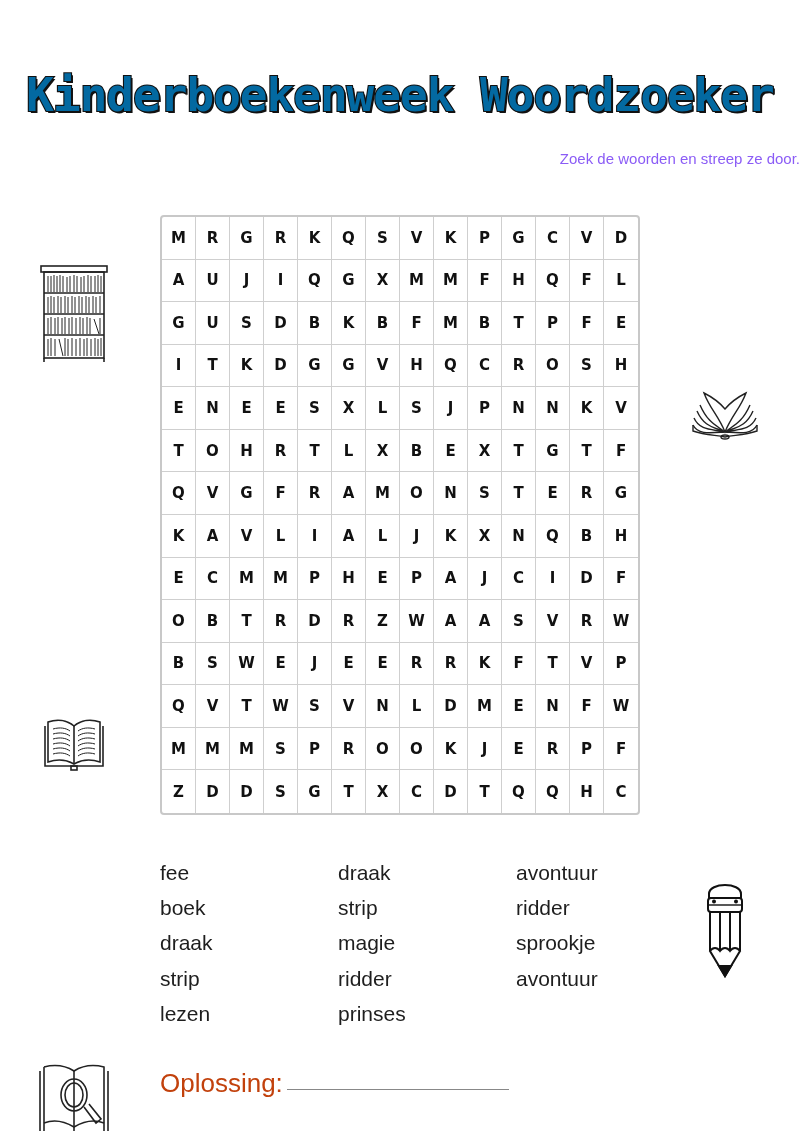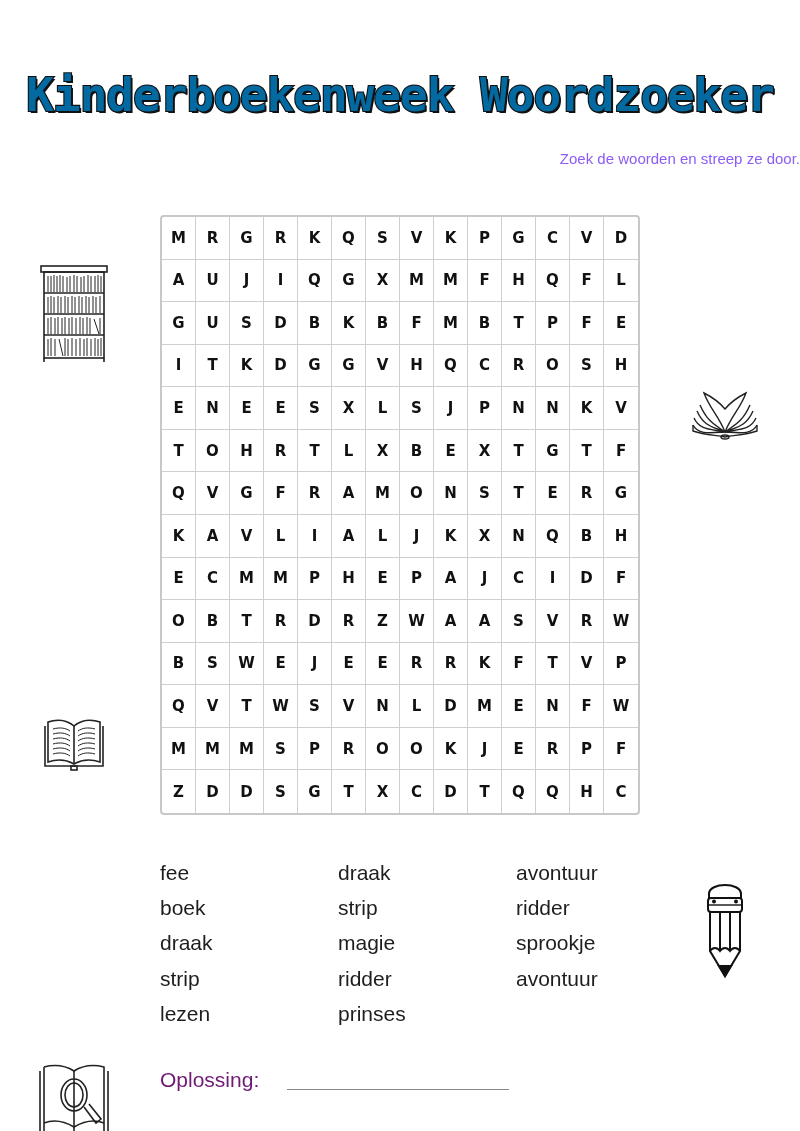--- a/index.html
+++ b/index.html
@@ -25,21 +25,21 @@
     font-family: "DejaVu Sans", sans-serif; font-weight: bold; font-size: 15px; color: #111;
   }
   .cell.lastcol { border-right: none; }
   .cell.lastrow { border-bottom: none; }
   .words {
     position: absolute; left: 160px; top: 858px; width: 440px;
     display: grid; grid-template-columns: 159px 159px 122px; gap: 19px;
   }
   .col { display: flex; flex-direction: column; }
   .word { font-family: "Liberation Sans", sans-serif; font-size: 21px; height: 35.2px; line-height: 30px; color: #1e1e1e; }
-  .solution { position: absolute; left: 160px; top: 1068px; font-family: "Liberation Sans", sans-serif; font-size: 21px; color: #701a75; }
+  .solution { position: absolute; left: 160px; top: 1068px; font-family: "Liberation Sans", sans-serif; font-size: 26px; color: #c2410c; }
   .solution-line { position: absolute; left: 287px; top: 1089px; width: 222px; border-bottom: 1.5px solid #888; }
   .icon { position: absolute; }
 </style>
 </head>
 <body>
 
 <div class="title">Kinderboekenweek Woordzoeker</div>
 <div class="subtitle">Zoek de woorden en streep ze door.</div>
 
 <div class="icon" style="left:40px;top:263px;width:68px;height:100px;">

